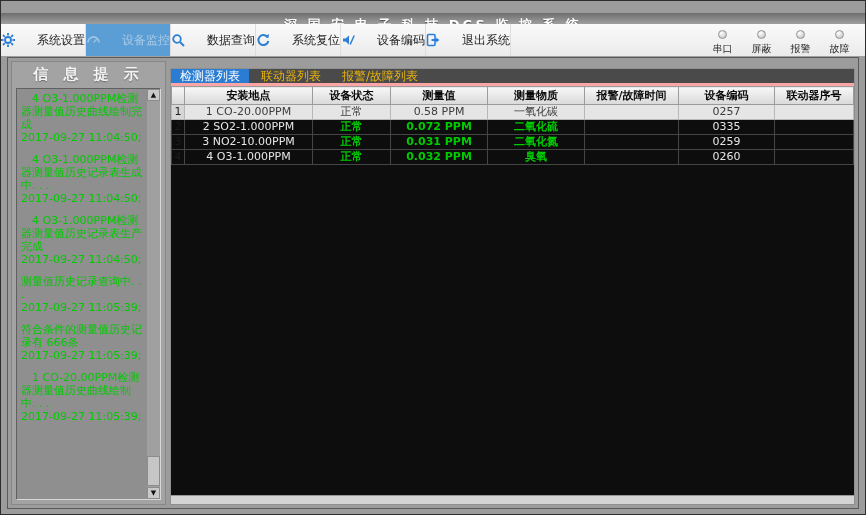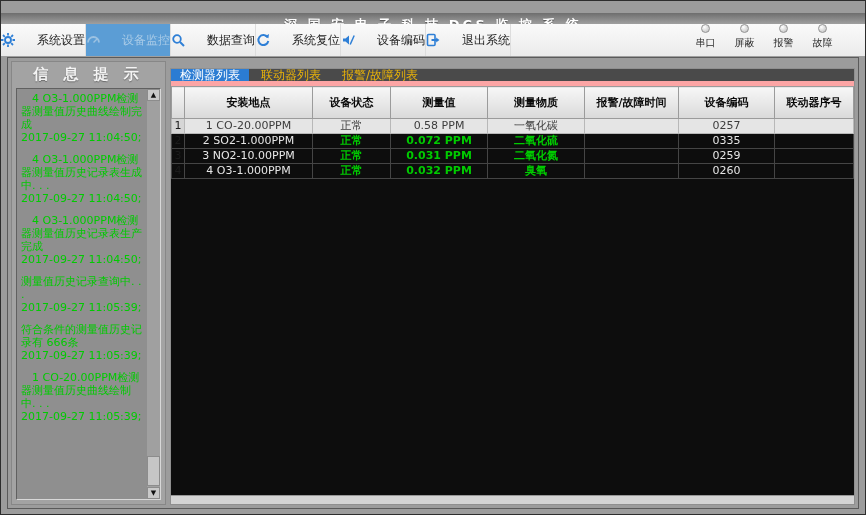--- a/index.html
+++ b/index.html
@@ -35,21 +35,21 @@
     display:flex;align-items:stretch;
   }
   .tb-btn{
     width:85px;display:flex;align-items:center;justify-content:space-between;gap:5px;
     border-right:1px solid #dddddd;font-size:12px;font-weight:normal;color:#222;
     cursor:default;
   }
   .tb-btn .ticon{color:var(--blue);display:flex;align-items:center;}
   .tb-btn.active{background:var(--active-btn-bg);color:var(--active-btn-text);}
   .tb-btn.active .ticon{color:#9cc2e2;}
-  .indicators{flex:1;display:flex;align-items:flex-start;justify-content:flex-end;padding-right:23px;}
+  .indicators{flex:1;display:flex;align-items:flex-end;justify-content:flex-end;padding-right:6px;}
   .ind{width:39px;display:flex;flex-direction:column;align-items:center;gap:3px;}
   .led{
     width:9px;height:9px;border-radius:50%;
     background:radial-gradient(circle at 35% 30%,#ffffff,#d6d6d6 60%,#bdbdbd);
     border:1px solid #939393;
   }
   .ind-label{font-size:10px;color:#2b2b2b;}
 
   
   .content{
@@ -94,33 +94,33 @@
     background:#c6c6c6;border:1px solid #8c8c8c;
   }
 
   
   .main-panel{
     position:absolute;left:162px;top:10px;right:3px;bottom:3px;
     background:#0d0d0d;border:1px solid #8f8f8f;
   }
   .tabbar{
     height:17px;background:#4a4a4a;display:flex;align-items:stretch;
-    border-bottom:5px solid #fca5a5;
+    border-bottom:3px solid #fca5a5;
   }
   .tab{
     padding:0 9px;margin-right:3px;font-size:12px;color:#eab308;
     display:flex;align-items:center;cursor:default;white-space:nowrap;
   }
   .tab.active{background:var(--tab-active);color:#ffffff;}
 
   table.grid{width:100%;border-collapse:collapse;table-layout:fixed;}
   table.grid th{
     height:15px;background:linear-gradient(#f7f7f7,#d9d9d9);
     color:#0a0a0a;font-size:11px;font-weight:bold;
-    border:1px solid #9b9b9b;padding:8px;overflow:hidden;white-space:nowrap;
+    border:1px solid #9b9b9b;padding:1px;overflow:hidden;white-space:nowrap;
   }
   table.grid td{
     height:14px;line-height:14px;font-size:11px;text-align:center;
     padding:0;border:1px solid #454545;overflow:hidden;white-space:nowrap;
     background:#0d0d0d;
   }
   td.gutter,th.gutter{
     background:#c6c6c6;color:#1c1c1c;font-size:10px;border:1px solid #8f8f8f;
   }
   .c-white{color:#e6e6e6;}

